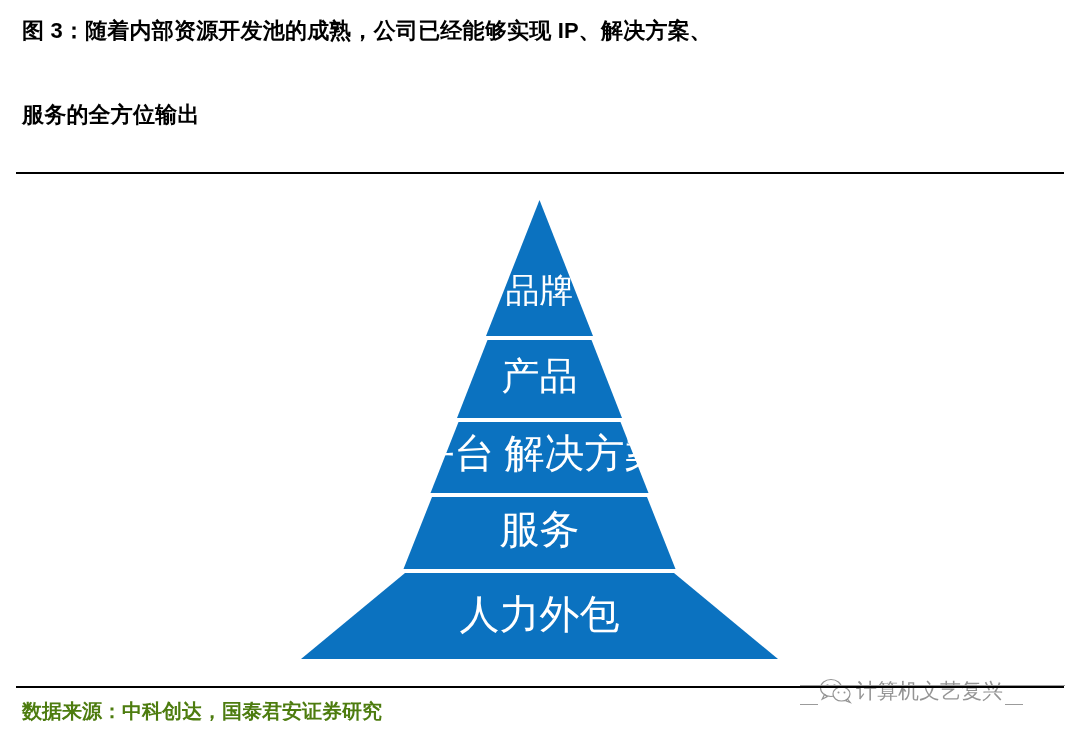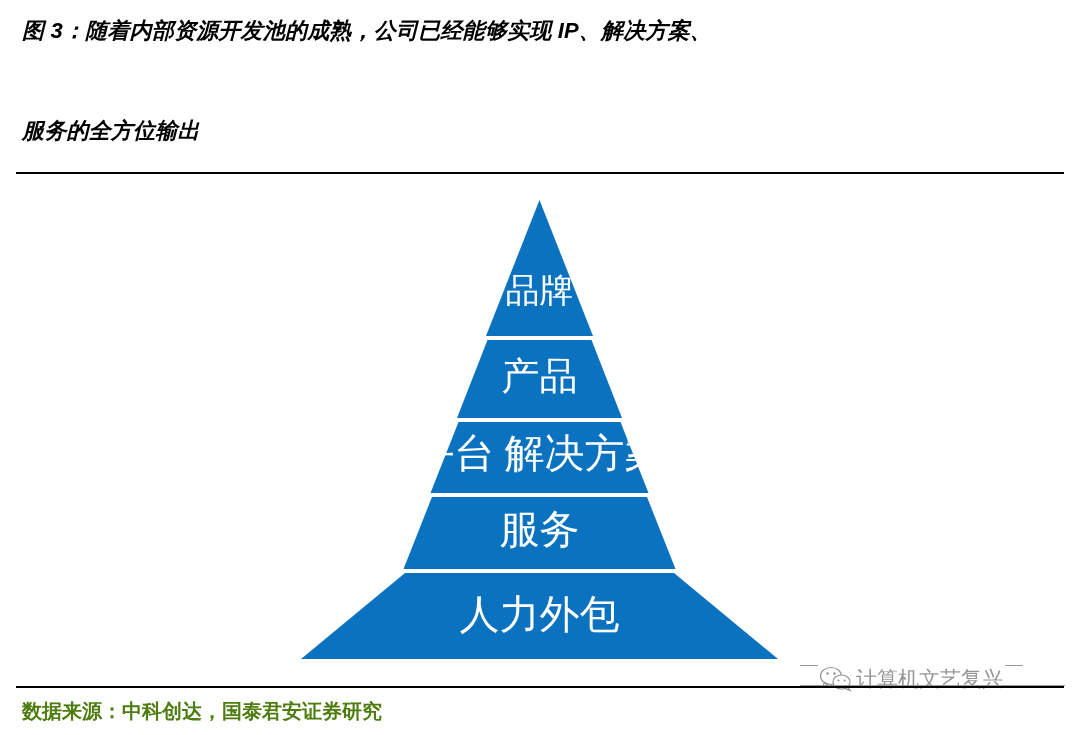--- a/index.html
+++ b/index.html
@@ -23,31 +23,30 @@
     top: 0;
     width: 1080px;
     padding: 0;
   }
   .title-line {
     font-size: 22px;
     font-weight: bold;
     color: #000000;
     letter-spacing: 0.2px;
     white-space: nowrap;
-    font-style: italic;
   }
   .title-line-1 {
     position: absolute;
     left: 22px;
     top: 16px;
   }
   .title-line-2 {
     position: absolute;
     left: 22px;
-    top: 116px;
+    top: 100px;
   }
 
   
   .rule {
     position: absolute;
     left: 16px;
     width: 1048px;
     height: 2px;
     background: #000000;
   }
@@ -89,21 +88,21 @@
   }
 
   
   .watermark {
     position: absolute;
     left: 800px;
     top: 665px;
     width: 265px;
     height: 40px;
     display: flex;
-    align-items: flex-start;
+    align-items: flex-end;
     opacity: 0.55;
     pointer-events: none;
   }
   .wm-rule {
     height: 1px;
     background: #4a4a4a;
     flex: 0 0 auto;
   }
   .wm-rule-left  { width: 18px; }
   .wm-rule-right { width: 18px; }

